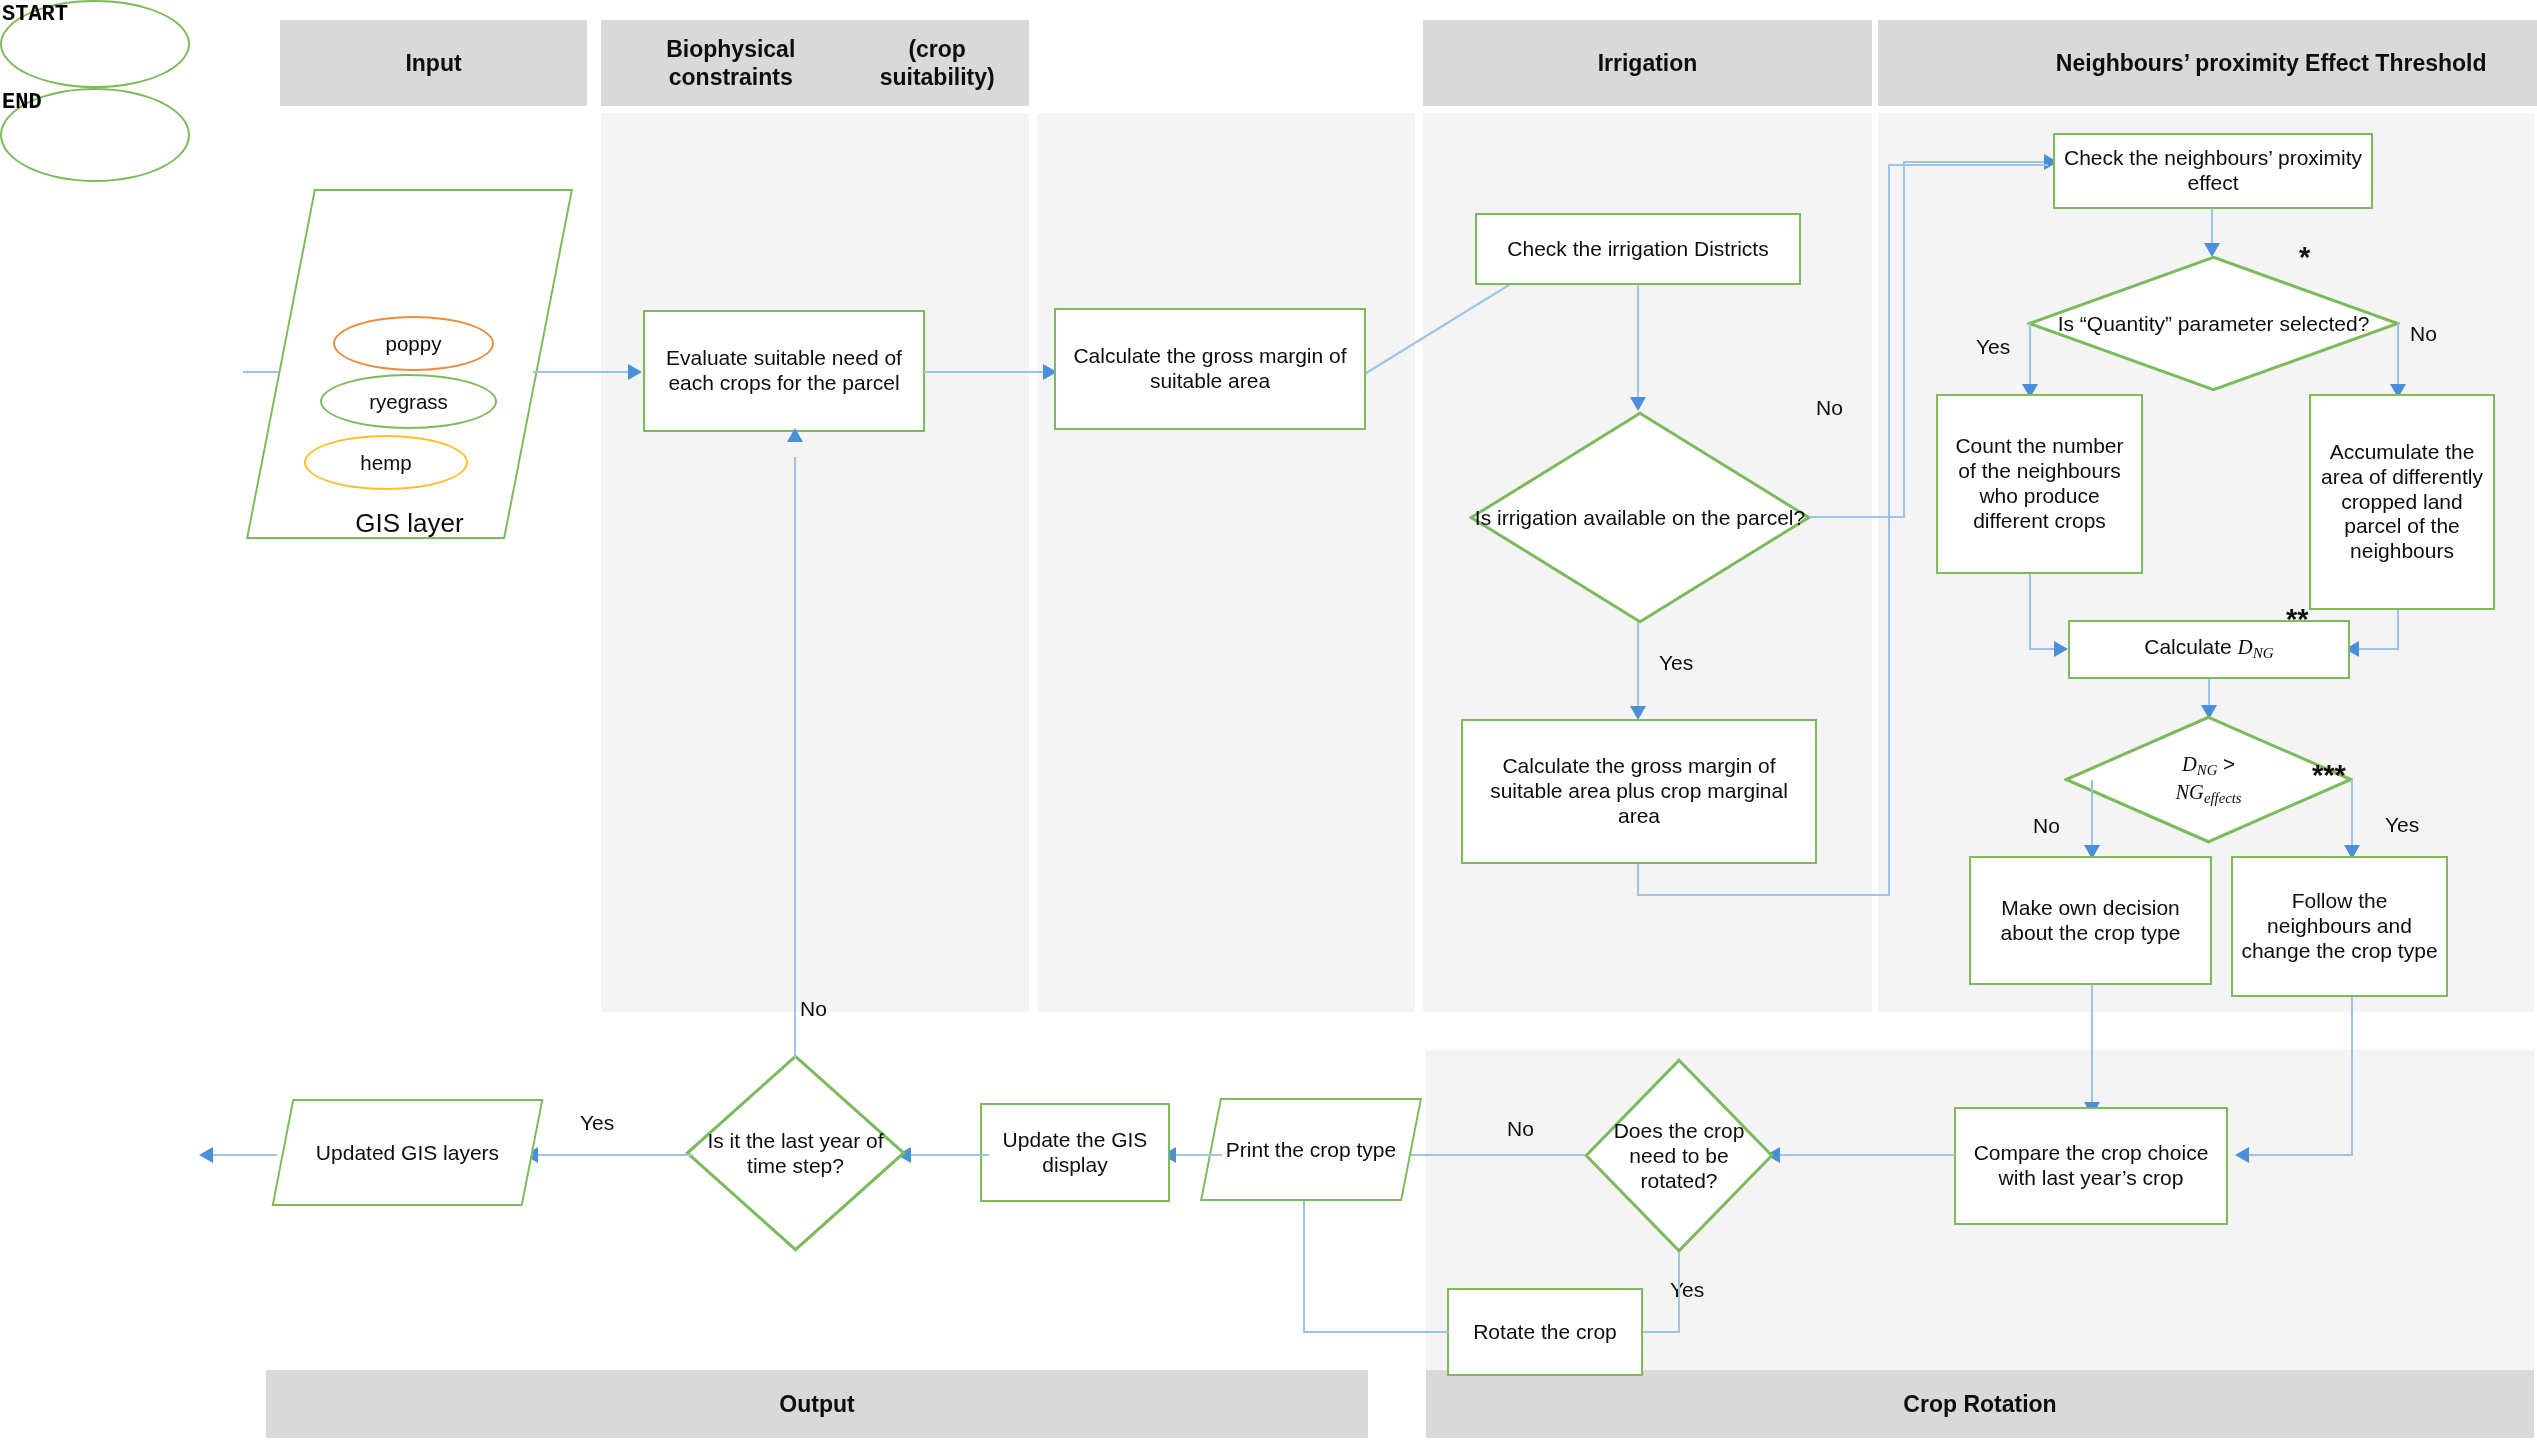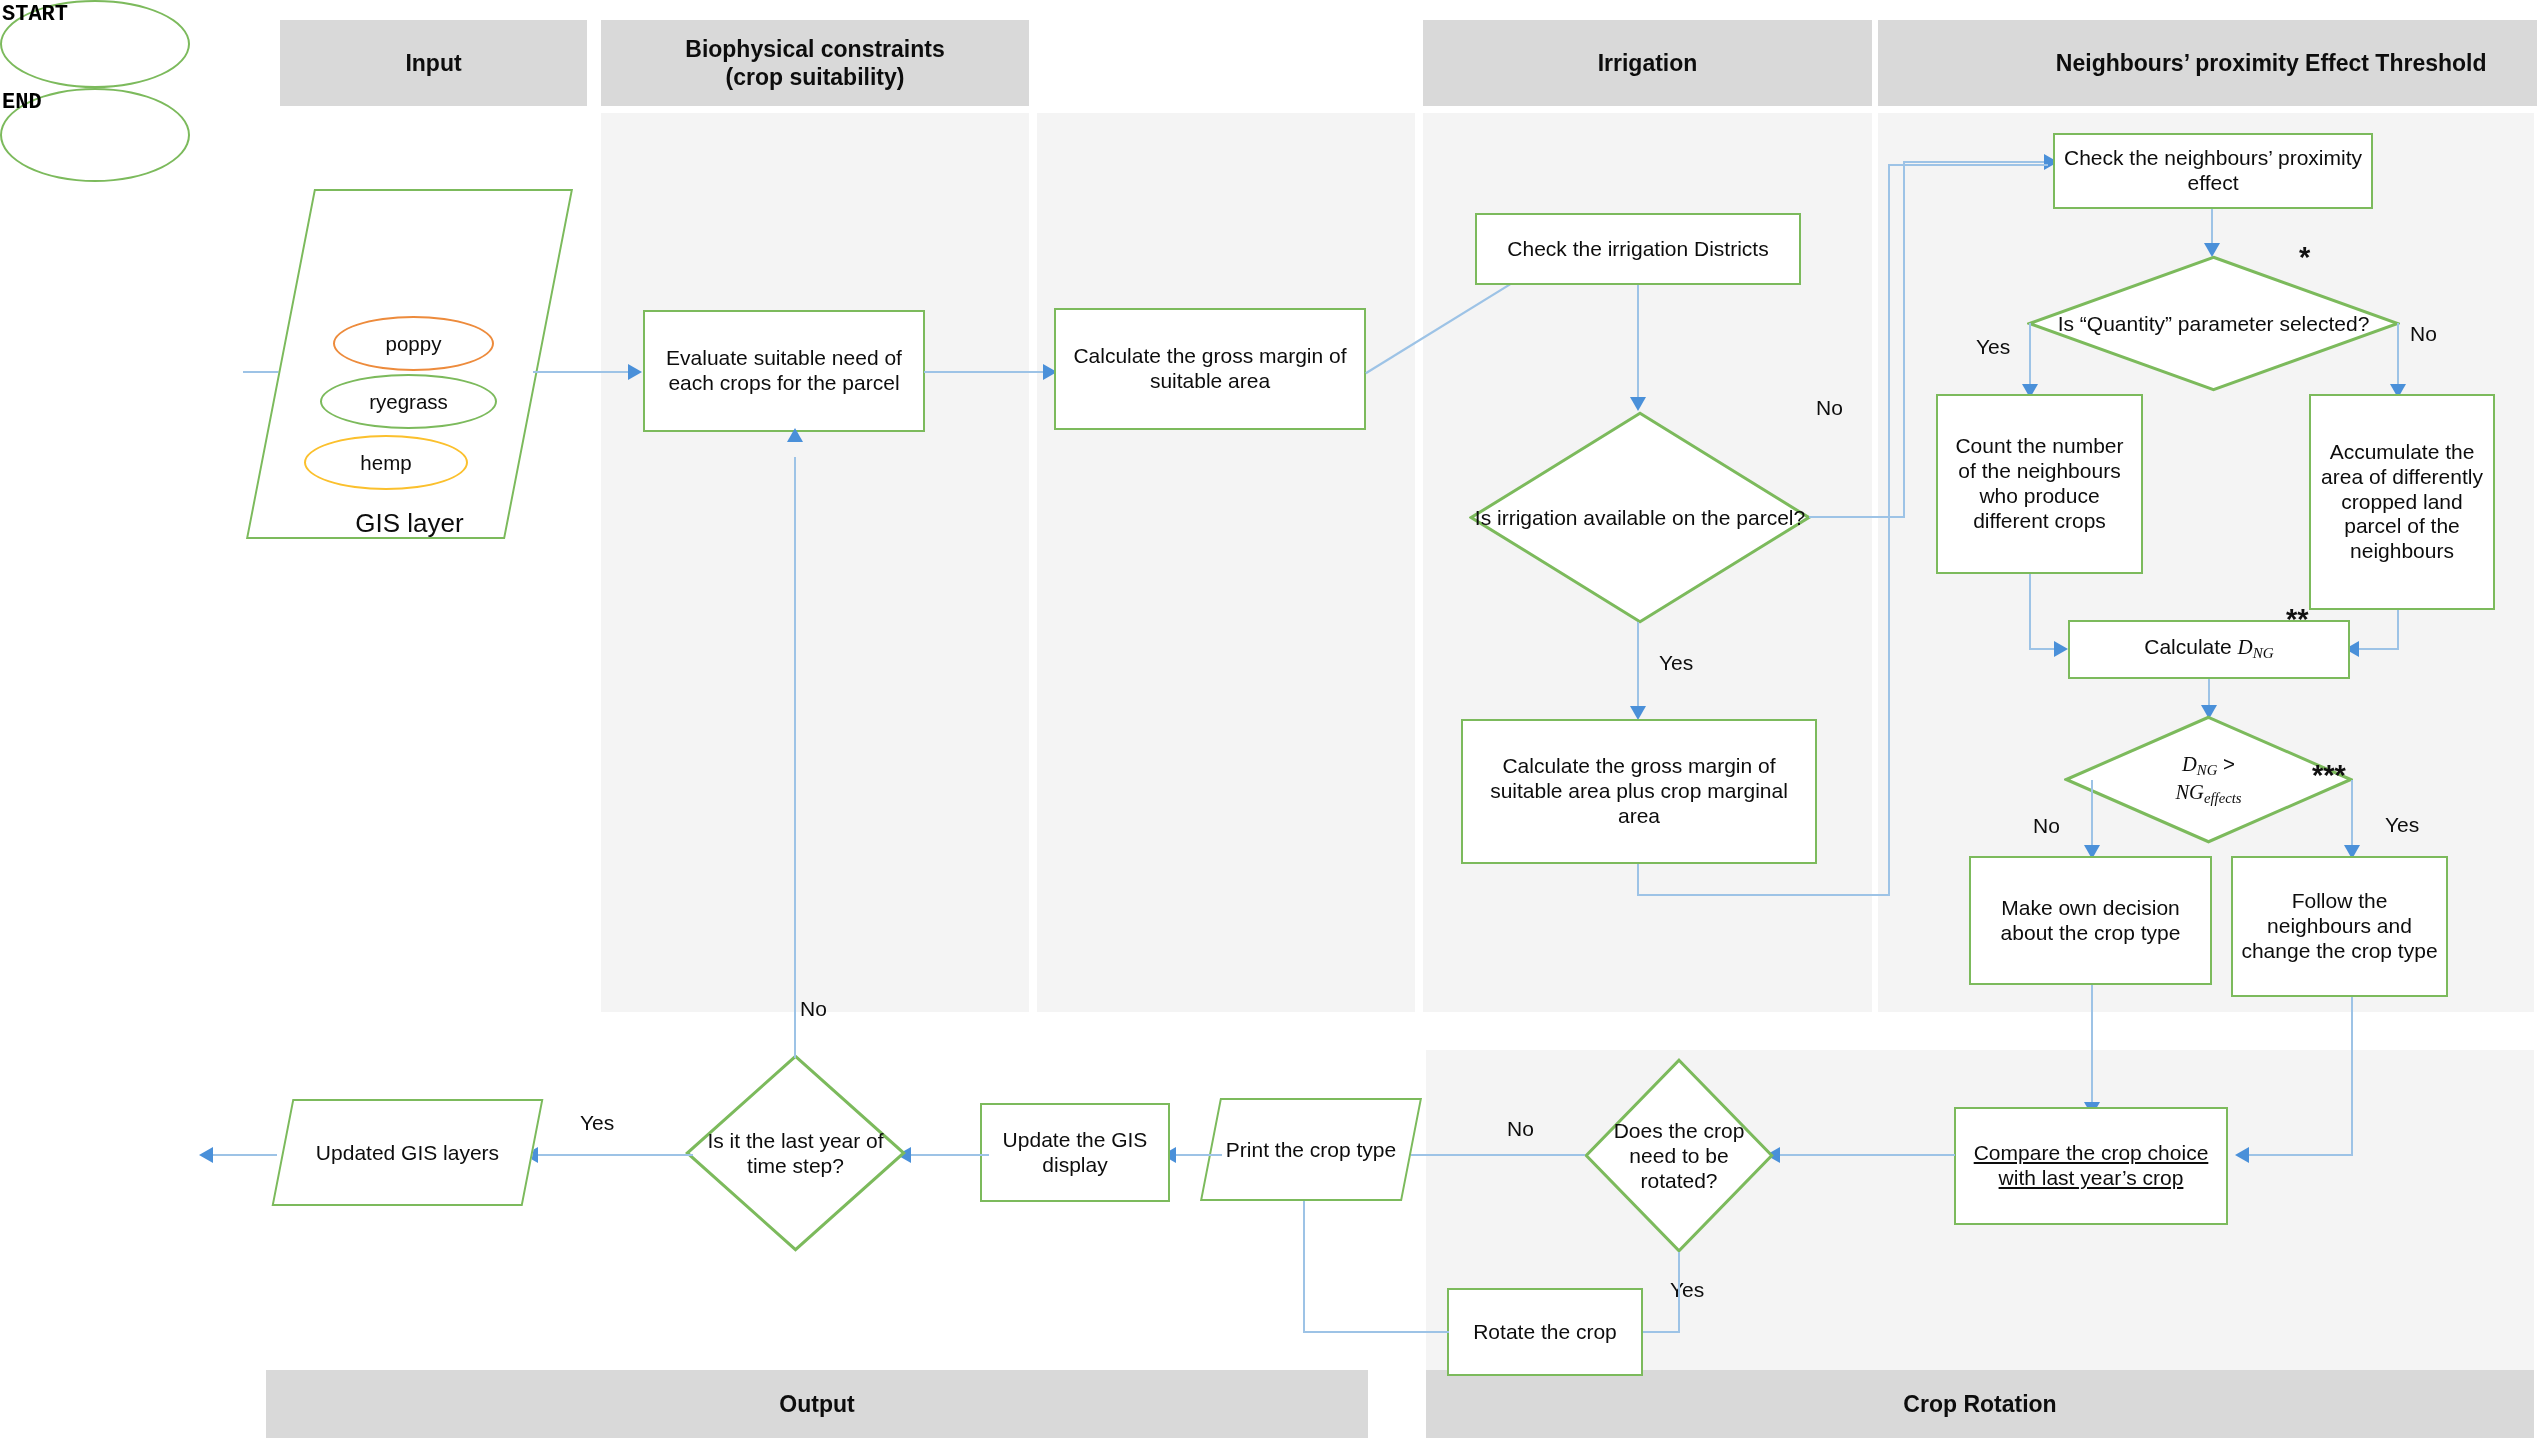--- a/index.html
+++ b/index.html
@@ -59,21 +59,21 @@
 
   <div class="panel" style="left:601px;top:113px;width:428px;height:899px;"></div>
   <div class="panel" style="left:1037px;top:113px;width:378px;height:899px;"></div>
   <div class="panel" style="left:1423px;top:113px;width:449px;height:899px;"></div>
   <div class="panel" style="left:1878px;top:113px;width:656px;height:899px;"></div>
   <div class="panel" style="left:1426px;top:1050px;width:1108px;height:320px;"></div>
 
   <div class="lane-header" style="left:280px;top:20px;width:307px;height:86px;">
     <span>Input</span>
   </div>
-  <div class="lane-header" style="left:601px;top:20px;width:428px;height:86px;flex-direction:column;">
+  <div class="lane-header" style="left:601px;top:20px;width:428px;height:86px;flex-direction:row;">
     <span>Biophysical constraints</span>
     <span>(crop suitability)</span>
   </div>
   <div class="lane-header" style="left:1423px;top:20px;width:449px;height:86px;">
     <span>Irrigation</span>
   </div>
   <div class="lane-header" style="left:1878px;top:20px;width:760px;height:86px;padding-left:34px;">
     <span>Neighbours’ proximity Effect Threshold</span>
   </div>
 
@@ -260,21 +260,21 @@
     <span>Follow the neighbours and change the crop type</span>
   </div>
 
   <div class="ln lnv" style="left:2091px;top:985px;width:2.3px;height:122px;"></div>
   <div class="arw ar-d" style="left:2084px;top:1102px;"></div>
 
   <div class="ln lnv" style="left:2351px;top:997px;width:2.3px;height:158px;"></div>
   <div class="ln lnh" style="left:2243px;top:1154px;width:110px;"></div>
   <div class="arw ar-l" style="left:2235px;top:1147px;"></div>
 
-  <div class="node proc" style="left:1954px;top:1107px;width:274px;height:118px;text-decoration:underline;">
+  <div class="node proc" style="left:1954px;top:1107px;width:274px;height:118px;">
     <span>Compare the crop choice with last year’s crop</span>
   </div>
 
   <div class="ln lnh" style="left:1774px;top:1154px;width:181px;"></div>
   <div class="arw ar-l" style="left:1766px;top:1147px;"></div>
 
   <div class="diamond" style="left:1584px;top:1058px;width:190px;height:195px;">
     <svg viewBox="0 0 250 256" preserveAspectRatio="none">
       <polygon points="125,3 247,128 125,253 3,128" fill="#ffffff" stroke="#7cba5c" stroke-width="4"></polygon>
     </svg>

